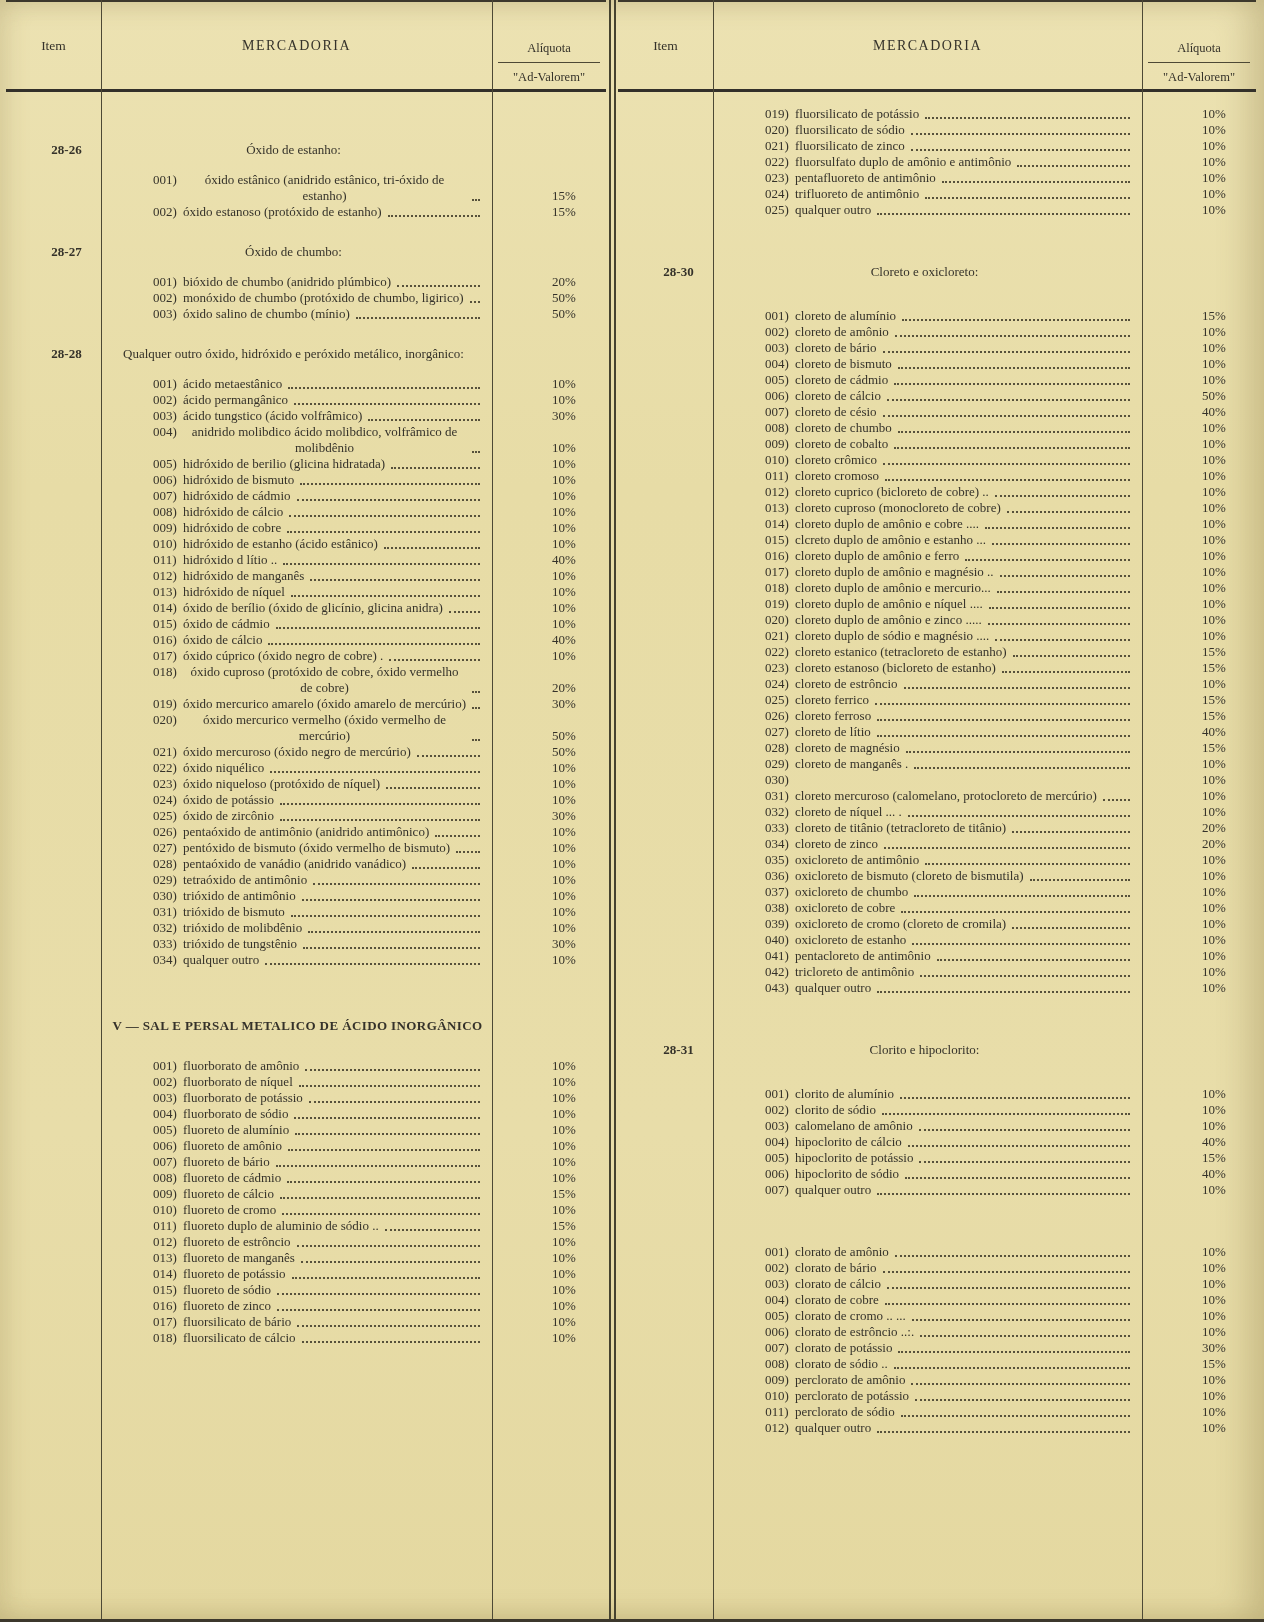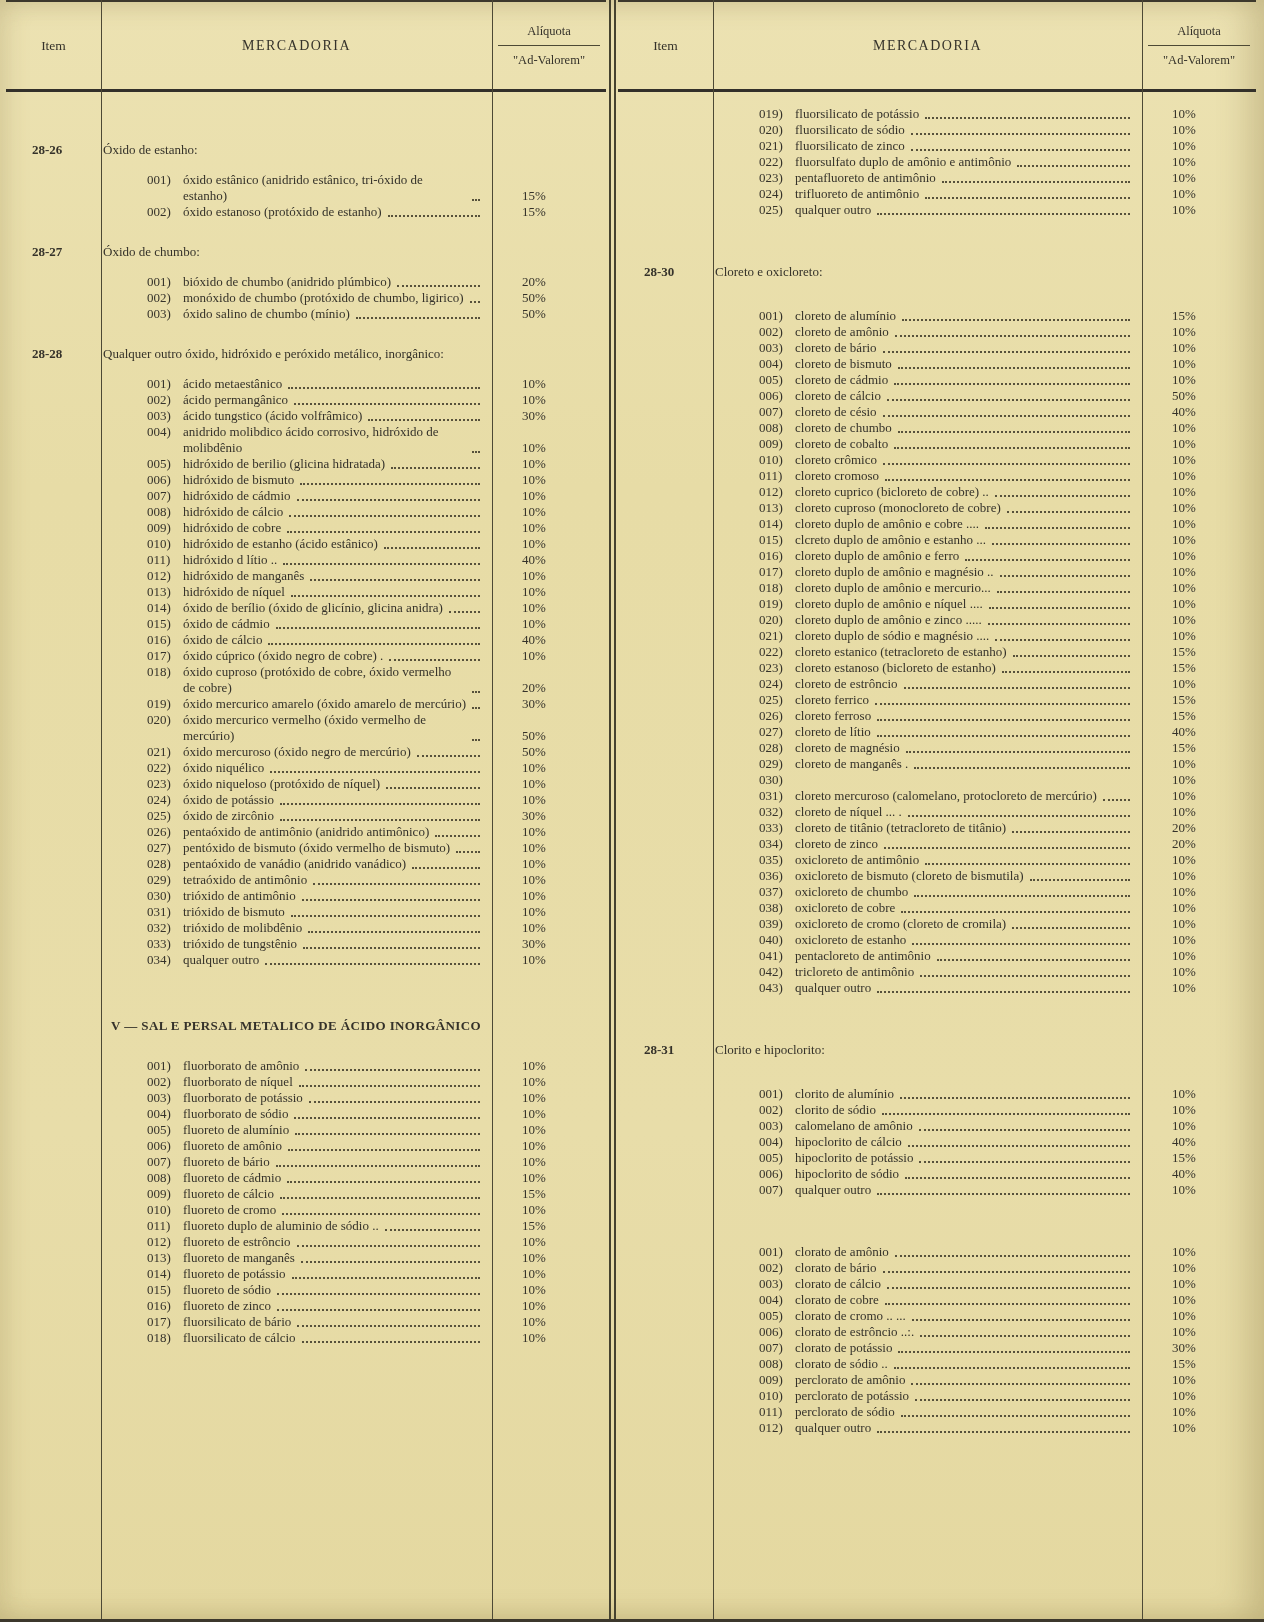--- a/index.html
+++ b/index.html
@@ -36,33 +36,33 @@
     height:92px;flex:none;
     border-top:2px solid #3c382c;
     border-bottom:3px solid #33302a;
     display:grid;
     box-sizing:border-box;
   }
   .col-left .col-header{grid-template-columns:95px 391px 114px;}
   .col-right .col-header{grid-template-columns:95px 429px 114px;}
   .h-item{display:flex;align-items:center;justify-content:center;font-size:13.5px;}
   .h-merc{display:flex;align-items:center;justify-content:center;font-size:14px;letter-spacing:1.5px;text-align:center;}
-  .h-rate{display:flex;flex-direction:column;align-items:center;justify-content:center;font-size:12.5px;padding:4px 6px;box-sizing:border-box;}
+  .h-rate{display:flex;flex-direction:column;align-items:center;justify-content:flex-end;font-size:12.5px;padding:4px 6px;box-sizing:border-box;}
   .h-rate .l1{width:100%;text-align:center;padding-bottom:6px;border-bottom:1px solid #4d4935;margin-bottom:7px;}
   .h-rate .l2{width:100%;text-align:center;}
 
   .col-body{flex:1;box-sizing:border-box;}
   .col-left .col-body{padding-top:50px;}
   .col-right .col-body{padding-top:14px;}
 
   .row{display:grid;}
   .col-left .row{grid-template-columns:95px 391px 114px;}
   .col-right .row{grid-template-columns:95px 429px 114px;}
 
-  .section{margin-top:24px;}
+  .section{margin-top:24px;text-align:center;}
   .col-body > .section:first-child{margin-top:0;}
   .col-right .section{margin-top:46px;}
   .col-right .col-body > .section:first-child{margin-top:0;}
 
   .sec-head{align-items:start;margin-bottom:14px;}
   .col-right .sec-head{margin-bottom:28px;}
 
   .item-cell{padding-left:26px;font-weight:bold;font-size:13px;line-height:16px;box-sizing:border-box;}
   .merc-cell{font-size:13px;line-height:16px;box-sizing:border-box;padding-right:8px;}
   .sec-title{padding-left:20px;text-indent:-18px;}
@@ -200,21 +200,21 @@
                 <span class="leader"></span>
               </span>
             </div>
             <div class="rate-cell">30%</div>
           </div>
           <div class="row entry">
             <div class="item-cell"></div>
             <div class="merc-cell">
               <span class="code">004)</span>
               <span class="tw">
-                <span class="txt">anidrido molibdico ácido corrosivo, hidróxido de molibdênio</span>
+                <span class="txt">anidrido molibdico ácido molibdico, volfrâmico de molibdênio</span>
                 <span class="leader"></span>
               </span>
             </div>
             <div class="rate-cell">10%</div>
           </div>
           <div class="row entry">
             <div class="item-cell"></div>
             <div class="merc-cell">
               <span class="code">005)</span>
               <span class="tw">

